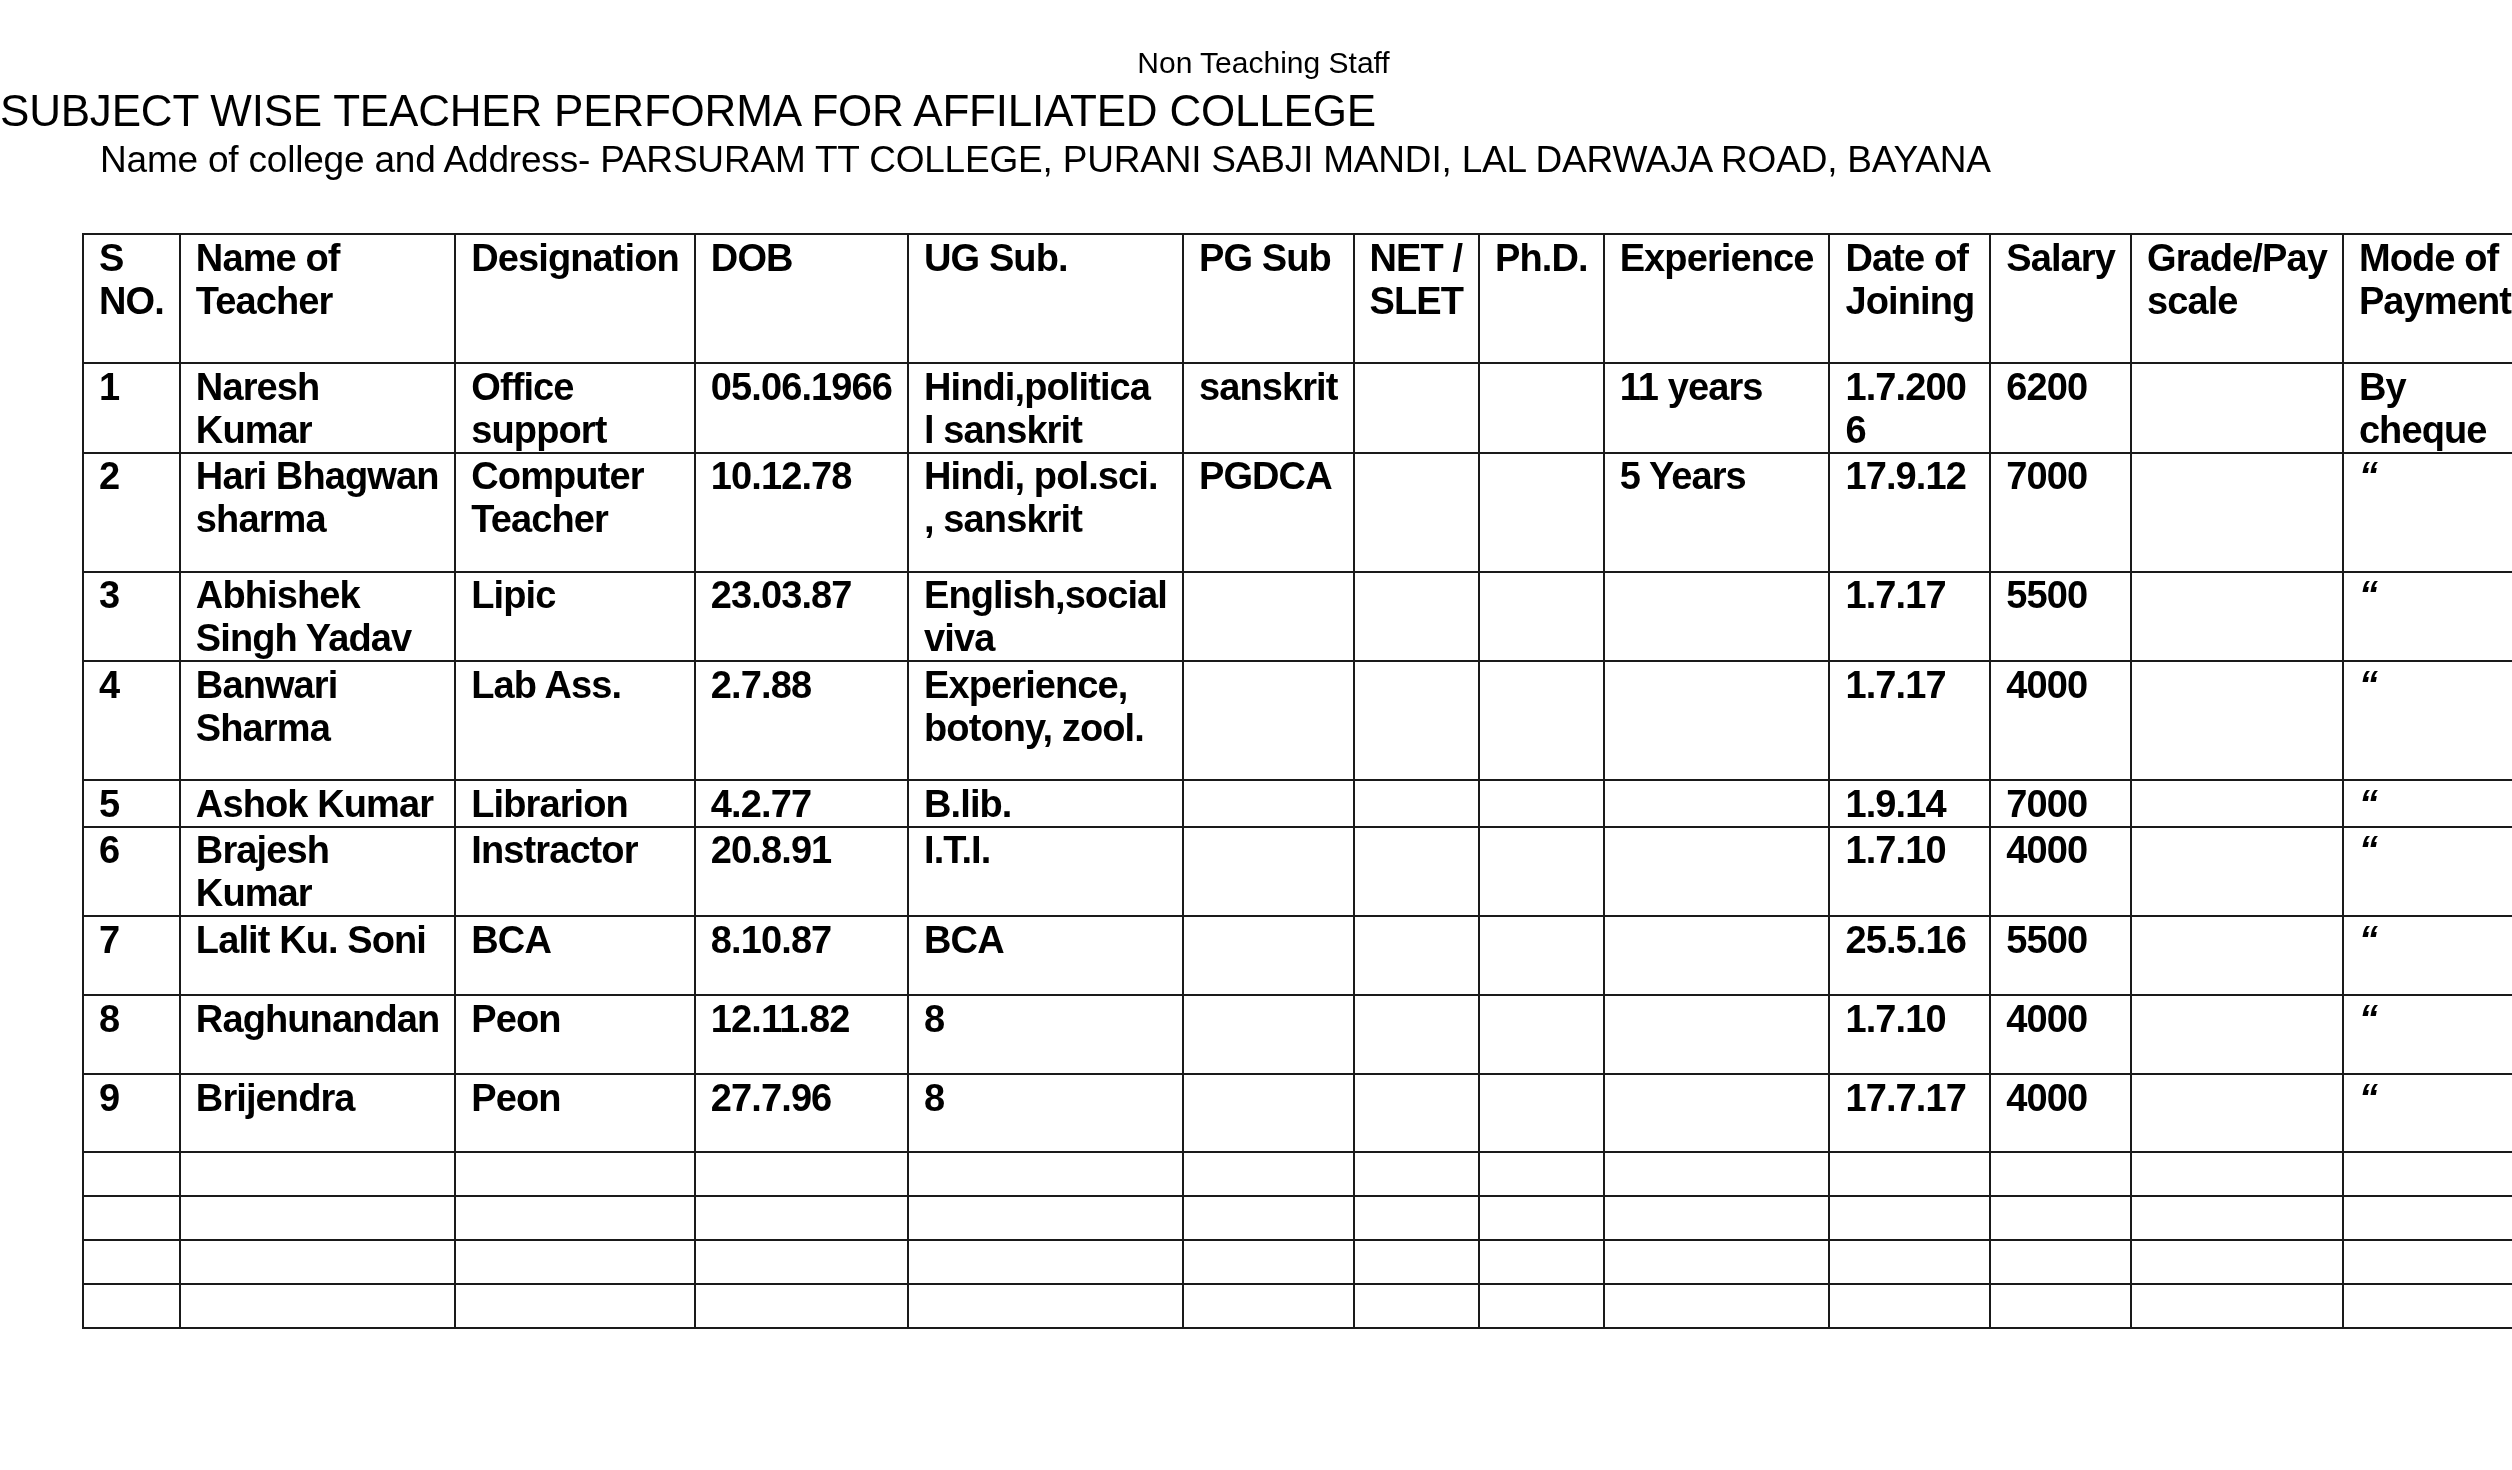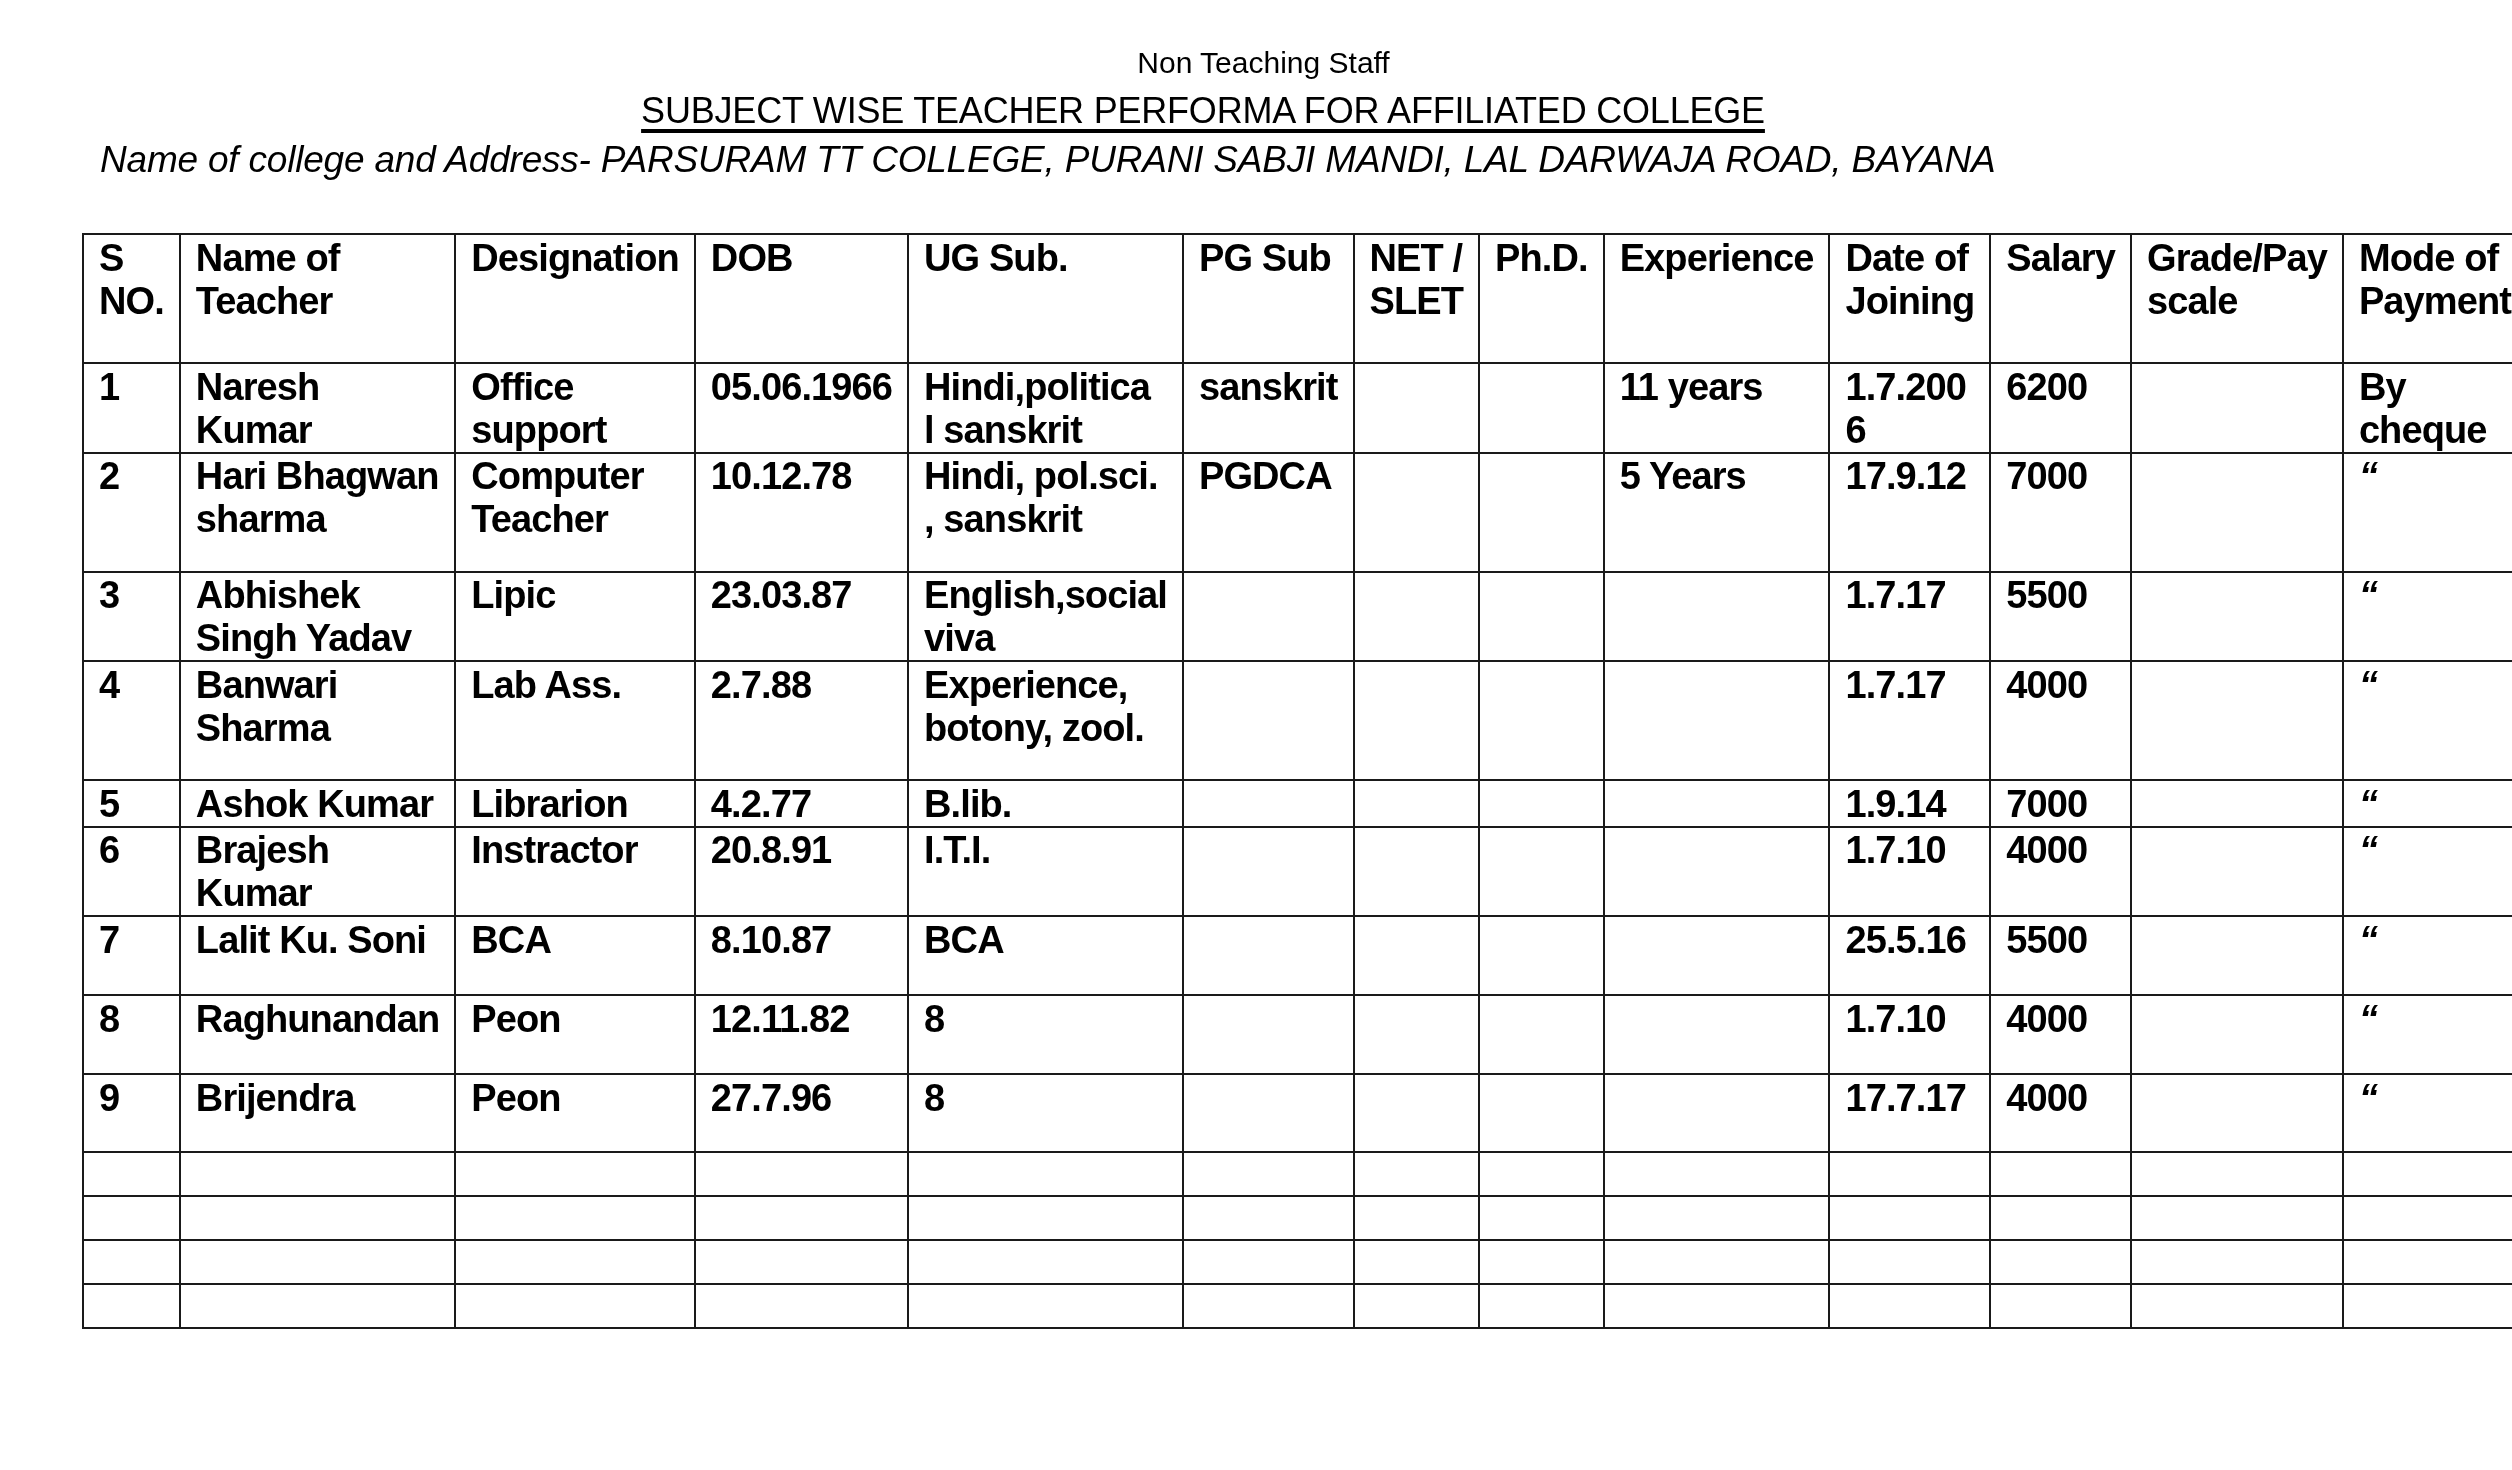--- a/index.html
+++ b/index.html
@@ -2,29 +2,29 @@
 <html style="font-size:12px"><head>
 <meta charset="utf-8">
 <style>
   html, body { margin: 0; padding: 0; background: #ffffff; }
   body { width: 2512px; height: 1470px; position: relative; overflow: hidden; color: #000; }
   .subtitle {
     position: absolute; left: 0; width: 2527px; top: 44px; text-align: center;
     font-family: "Liberation Sans", sans-serif; font-size: 30px; line-height: 37px;
   }
   .title {
-    position: absolute; left: 0; width: 2406px; top: 84px; text-align: center;
-    font-family: "Liberation Sans", sans-serif; font-size: 36px; line-height: 53px;
-    text-decoration: underline; text-decoration-thickness: 3.8px; text-underline-offset: 6px;
+    position: absolute; left: 0; width: 2406px; top: 84px; text-align: left;
+    font-family: "Liberation Sans", sans-serif; font-size: 44px; line-height: 53px;
+    text-decoration-thickness: 3.8px; text-underline-offset: 6px;
     letter-spacing: -0.2px;
   }
   .address {
     position: absolute; left: 100px; top: 137px;
     font-family: "Liberation Sans", sans-serif; font-size: 37px; line-height: 46px;
-    letter-spacing: -0.2px; white-space: nowrap; font-style: italic;
+    letter-spacing: -0.2px; white-space: nowrap;
   }
   table.staff {
     position: absolute; left: 82px; top: 233px;
     border-collapse: collapse; table-layout: fixed;
     font-family: "Liberation Sans", sans-serif; font-weight: bold; font-size: 38px;
     line-height: 43px;
   }
   table.staff td, table.staff th {
     border: 2.3px solid #1a1a1a; vertical-align: top; text-align: left;
     padding: 1.5px 15px 0 15px; font-weight: bold; overflow: hidden;

